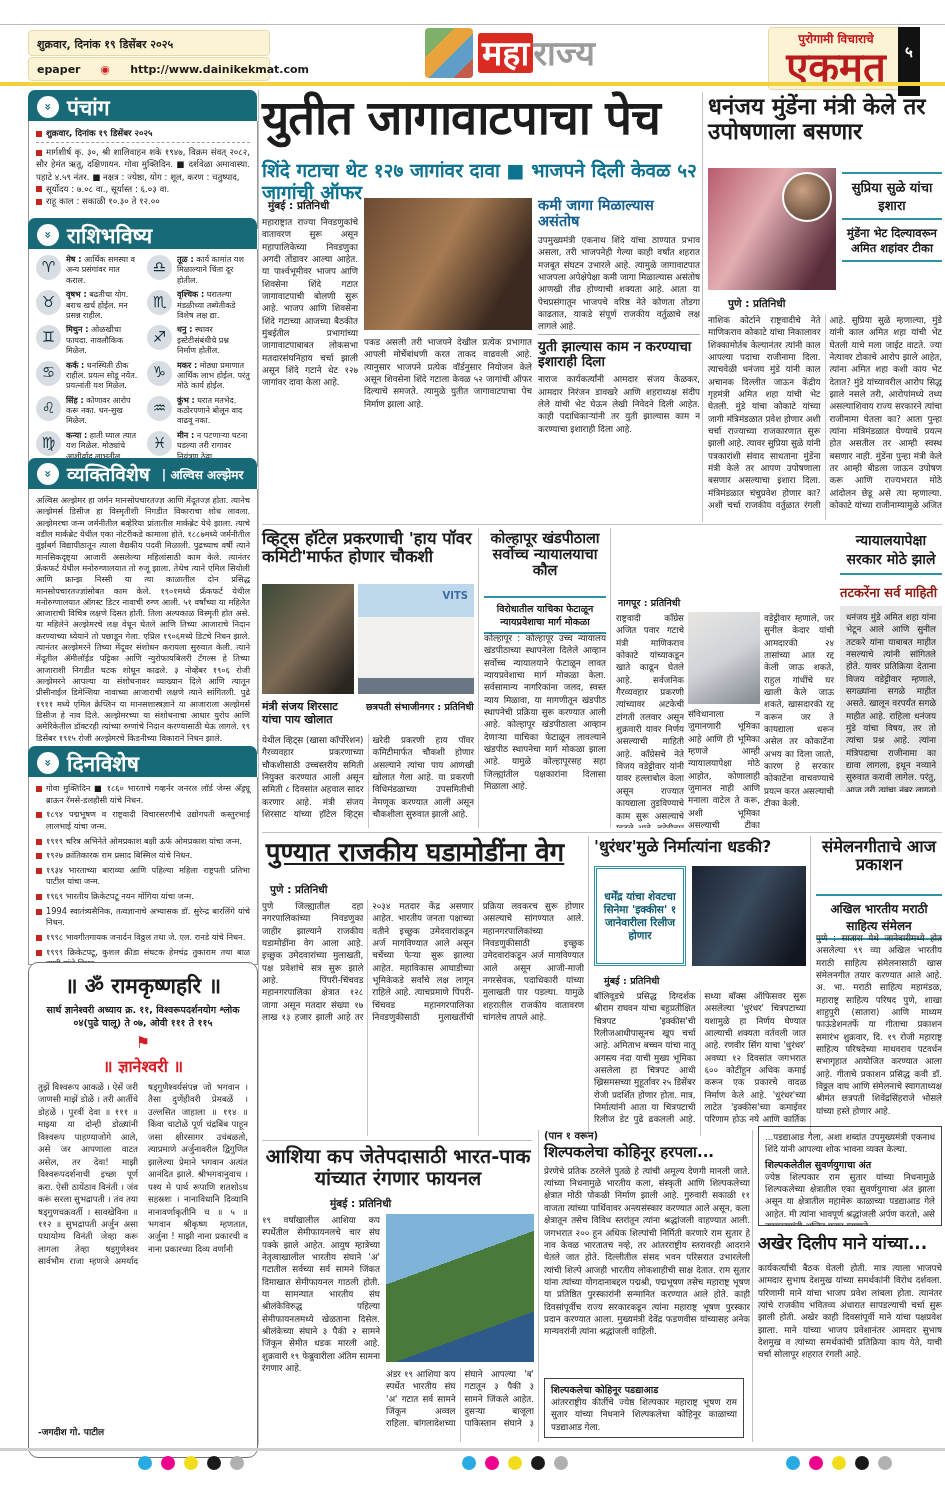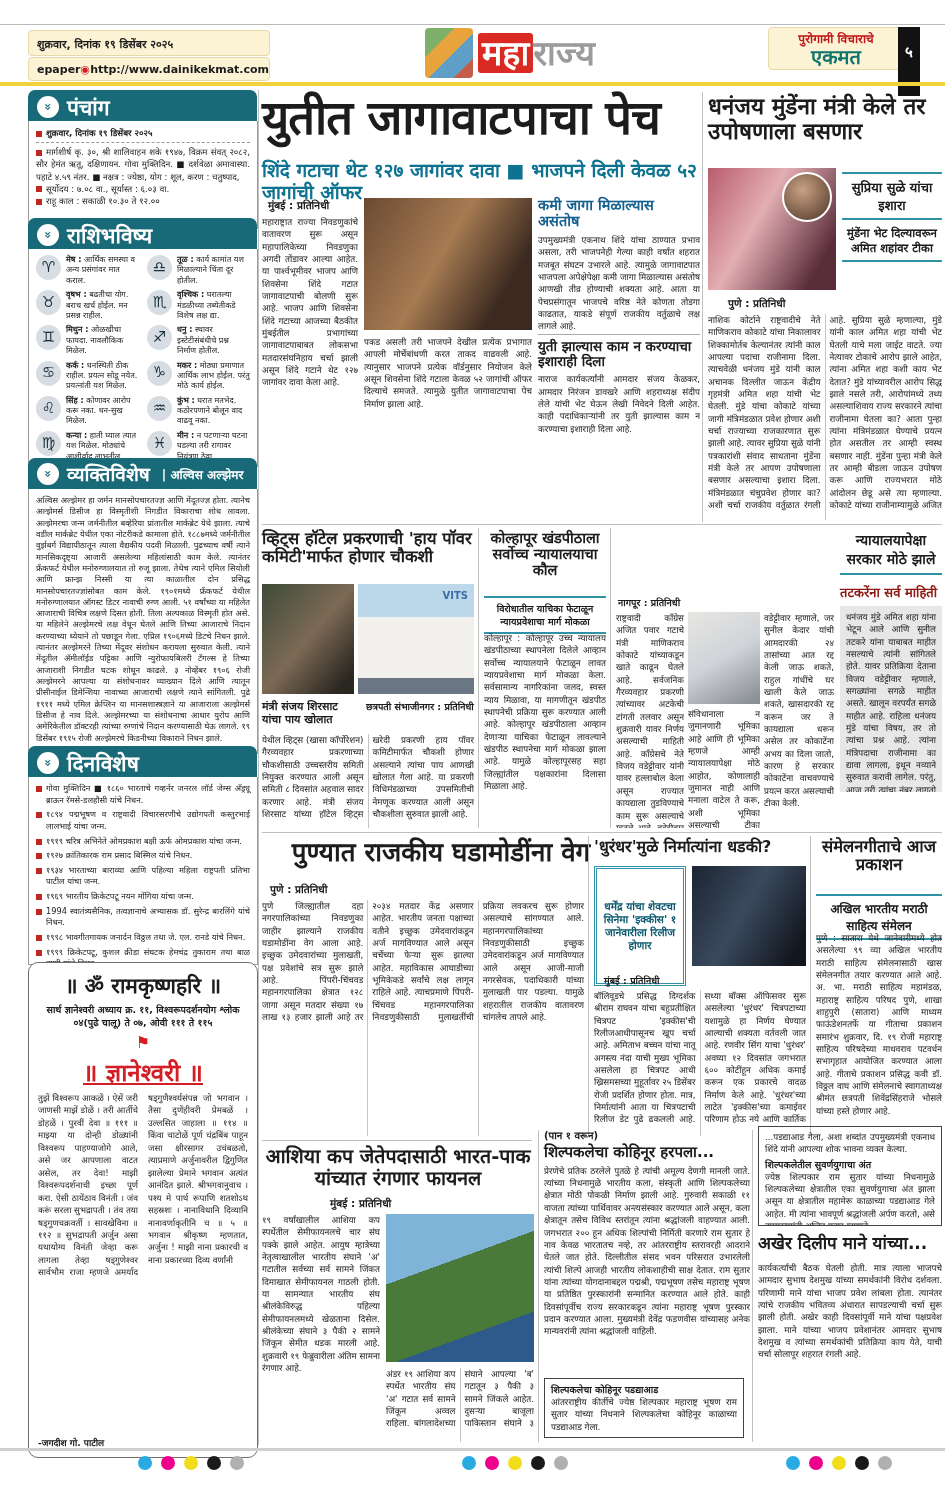--- a/index.html
+++ b/index.html
@@ -7,41 +7,41 @@
   .abs{position:absolute;}
   .jt{text-align:justify;}
   .clip{overflow:hidden;}
   
   .hairline{background:#b9b9b9;}
   .pill{background:#fcf3d4;border:1px solid #e6d8a8;border-radius:4px;display:flex;align-items:center;padding:0 8px;font-weight:bold;}
   .masthead-red{background:#d92b22;color:#fff;font-weight:800;padding:0 4px;border-radius:3px;}
   .masthead-gray{color:#9b9b9b;font-weight:800;}
   .brandbox{background:#fcf3d4;border:1px solid #e6d8a8;border-radius:4px;text-align:center;padding:2px 6px;}
   .brand-tag{color:#c0181d;font-size:12px;font-weight:bold;}
-  .brand-name{color:#0f766e;font-size:20px;font-weight:800;line-height:1;}
+  .brand-name{color:#b91c1c;font-size:40px;font-weight:800;line-height:1;}
   .pagebox{background:#121212;color:#fff;display:flex;justify-content:center;padding-top:14px;font-size:15px;font-weight:bold;}
   .yellowbar{background:#f2d23c;}
   
   .sec-h{background:#196a78;color:#fff;border-radius:7px 7px 0 0;display:flex;align-items:center;gap:8px;padding:3px 9px;font-weight:800;}
   .sec-h .t{font-size:21px;}
   .chev{width:22px;height:22px;min-width:22px;border-radius:50%;background:#ffffff;color:#196a78;display:flex;align-items:center;justify-content:center;font-size:12px;font-weight:bold;}
   .chev span{transform:rotate(90deg);display:block;line-height:1;}
   .side-body{border:1px solid #9a9a9a;border-top:none;background:#fff;padding:6px 7px;font-size:8.6px;line-height:1.42;}
   .rsq{display:inline-block;width:6px;height:6px;background:#c2271f;margin-right:4px;vertical-align:middle;}
   .z-grid{display:grid;grid-template-columns:1fr 1fr;gap:4px 8px;}
   .z-item{display:flex;gap:5px;align-items:flex-start;}
   .z-ic{width:25px;height:25px;min-width:25px;border-radius:50%;background:#d7dde2;color:#15303a;display:flex;align-items:center;justify-content:center;font-size:15px;}
   .z-tx{font-size:8px;line-height:1.3;}
   .din-item{display:flex;margin-bottom:3px;}
   .din-item .rsq{margin-top:3px;min-width:6px;}
   .rambox{border:1.5px solid #6f6f6f;border-radius:10px;padding:8px 9px;background:#fff;}
   .ram-title{text-align:center;font-size:21px;font-weight:800;}
   .ram-sub{text-align:center;font-size:9.5px;font-weight:bold;margin:4px 0 6px;}
   .ram-cols{column-count:2;column-gap:10px;font-size:8.6px;line-height:1.45;text-align:justify;}
-  .dnyan{color:#d41e26;font-weight:800;font-size:24px;text-align:center;margin:4px 0;text-decoration:underline;}
+  .dnyan{color:#d41e26;font-weight:800;font-size:16px;text-align:center;margin:4px 0;}
   .pin{color:#d41e26;font-size:16px;text-align:center;line-height:1;}
   
   .h-main{font-size:47px;font-weight:800;letter-spacing:-1px;line-height:1.0;white-space:nowrap;}
   .deck{color:#0d7390;font-weight:800;font-size:19px;line-height:1.15;}
   .byline{font-weight:bold;font-size:10.5px;}
   .bt{font-size:8.7px;line-height:1.42;}
   .cols2{column-count:2;column-gap:9px;column-rule:1px solid #c4c4c4;}
   .cols3{column-count:3;column-gap:9px;column-rule:1px solid #c4c4c4;}
   .ah{font-weight:800;line-height:1.12;}
   .photo{background:#c8b49a;}
@@ -58,21 +58,21 @@
 </head>
 <body>
 
 <div id="page">
 
   <div class="abs hairline" style="left:0;top:24;width:945px;height:1px;top:24px;"></div>
 
   <div class="abs pill" style="left:28px;top:30px;width:224px;height:24px;font-size:11px;">
     <span>शुक्रवार, दिनांक १९ डिसेंबर २०२५</span>
   </div>
-  <div class="abs pill" style="left:28px;top:57px;width:224px;height:22px;font-size:11px;gap:0;">
+  <div class="abs pill" style="left:28px;top:57px;width:224px;height:22px;font-size:11px;gap:20px;">
     <span>epaper</span>
     <span style="color:#d41e26;font-size:11px;">◉</span>
     <span>http://www.dainikekmat.com</span>
   </div>
 
   <div class="abs" style="left:425px;top:28px;width:48px;height:50px;border-radius:4px;background:
     linear-gradient(135deg,#7fb069 0 30%,#e8a33d 30% 55%,#5f9ec7 55% 80%,#c45c4a 80% 100%);"></div>
   <div class="abs" style="left:478px;top:36px;font-size:34px;line-height:1;">
     <span class="masthead-red">महा</span><span class="masthead-gray">राज्य</span>
   </div>
@@ -290,28 +290,28 @@
   <div class="abs bt jt clip" style="left:764px;top:612px;width:70px;height:216px;">वडेट्टीवार म्हणाले, जर सुनील केदार यांची आमदारकी २४ तासांच्या आत रद्द केली जाऊ शकते, राहुल गांधींचे घर खाली केले जाऊ शकते, खासदारकी रद्द करून जर ते कायद्याला धरून असेल तर कोकाटेंना अभय का दिला जातो, कारण हे सरकार कोकाटेंना वाचवण्याचे प्रयत्न करत असल्याची टीका केली.</div>
 
   <div class="abs" style="left:840px;top:530px;width:102px;">
     <div class="rule-b" style="font-size:14px;font-weight:800;text-align:center;padding-bottom:5px;">न्यायालयापेक्षा सरकार मोठे झाले</div>
     <div style="color:#8d1a12;font-weight:800;font-size:13px;margin-top:8px;">तटकरेंना सर्व माहिती</div>
     <div class="graybox bt jt clip" style="margin-top:5px;height:176px;">धनंजय मुंडे अमित शहा यांना भेटून आले आणि सुनील तटकरे यांना याबाबत माहीत नसल्याचे त्यांनी सांगितले होते. यावर प्रतिक्रिया देताना विजय वडेट्टीवार म्हणाले, सगळ्यांना सगळे माहीत असते. खालून वरपर्यंत सगळे माहीत आहे. राहिला धनंजय मुंडे यांचा विषय, तर तो त्यांचा प्रश्न आहे. त्यांना मंत्रिपदाचा राजीनामा का द्यावा लागला, इथून नव्याने सुरुवात करावी लागेल. परंतु, आज तरी त्यांचा नंबर लागतो की नाही या संदर्भात कुठलीही स्पष्ट भूमिका नाही.</div>
   </div>
 
   <div class="abs hline" style="left:262px;top:832px;width:680px;"></div>
 
-  <div class="abs ah" style="left:280px;top:838px;width:322px;font-size:26px;text-align:center;">पुण्यात राजकीय घडामोडींना वेग</div>
+  <div class="abs ah" style="left:254px;top:838px;width:322px;font-size:26px;text-align:center;text-decoration:underline;">पुण्यात राजकीय घडामोडींना वेग</div>
   <div class="abs byline" style="left:270px;top:882px;">पुणे : प्रतिनिधी</div>
   <div class="abs bt jt cols3 clip" style="left:262px;top:900px;width:322px;height:236px;">पुणे जिल्ह्यातील दहा नगरपालिकांच्या निवडणुका जाहीर झाल्याने राजकीय घडामोडींना वेग आला आहे. इच्छुक उमेदवारांच्या मुलाखती, पक्ष प्रवेशांचे सत्र सुरू झाले आहे. पिंपरी-चिंचवड महानगरपालिका क्षेत्रात १२८ जागा असून मतदार संख्या १७ लाख १३ हजार झाली आहे तर २०३४ मतदार केंद्र असणार आहेत. भारतीय जनता पक्षाच्या वतीने इच्छुक उमेदवारांकडून अर्ज मागविण्यात आले असून चर्चेच्या फेऱ्या सुरू झाल्या आहेत. महाविकास आघाडीच्या भूमिकेकडे सर्वांचे लक्ष लागून राहिले आहे. त्याचप्रमाणे पिंपरी-चिंचवड महानगरपालिका निवडणुकीसाठी मुलाखतींची प्रक्रिया लवकरच सुरू होणार असल्याचे सांगण्यात आले. महानगरपालिकांच्या निवडणुकीसाठी इच्छुक उमेदवारांकडून अर्ज मागविण्यात आले असून आजी-माजी नगरसेवक, पदाधिकारी यांच्या मुलाखती पार पडल्या. यामुळे शहरातील राजकीय वातावरण चांगलेच तापले आहे.</div>
 
   <div class="abs vline" style="left:588px;top:836px;height:300px;"></div>
 
   <div class="abs ah" style="left:594px;top:838px;width:212px;font-size:16px;">'धुरंधर'मुळे निर्मात्यांना धडकी?</div>
-  <div class="abs" style="left:594px;top:866px;width:92px;height:120px;border:3px double #2f93a8;display:flex;align-items:center;justify-content:center;text-align:center;padding:3px;box-sizing:border-box;">
+  <div class="abs" style="left:594px;top:866px;width:92px;height:100px;border:3px double #2f93a8;display:flex;align-items:center;justify-content:center;text-align:center;padding:3px;box-sizing:border-box;">
     <span style="font-size:10.5px;font-weight:800;color:#0d5a70;line-height:1.25;">धर्मेंद्र यांचा शेवटचा सिनेमा 'इक्कीस' १ जानेवारीला रिलीज होणार</span>
   </div>
   <div class="abs byline" style="left:604px;top:974px;font-size:9.5px;">मुंबई : प्रतिनिधी</div>
   <div class="abs photo" style="left:692px;top:866px;width:114px;height:100px;background:linear-gradient(120deg,#1c2431,#3a4a5e 45%,#12161e 90%);"></div>
   <div class="abs bt jt cols2 clip" style="left:594px;top:990px;width:212px;height:146px;">बॉलिवूडचे प्रसिद्ध दिग्दर्शक श्रीराम राघवन यांचा बहुप्रतीक्षित चित्रपट 'इक्कीस'ची रिलीजआधीपासूनच खूप चर्चा आहे. अमिताभ बच्चन यांचा नातू अगस्त्य नंदा याची मुख्य भूमिका असलेला हा चित्रपट आधी ख्रिसमसच्या मुहूर्तावर २५ डिसेंबर रोजी प्रदर्शित होणार होता. मात्र, निर्मात्यांनी आता या चित्रपटाची रिलीज डेट पुढे ढकलली आहे. सध्या बॉक्स ऑफिसवर सुरू असलेल्या 'धुरंधर' चित्रपटाच्या यशामुळे हा निर्णय घेण्यात आल्याची शक्यता वर्तवली जात आहे. रणवीर सिंग याचा 'धुरंधर' अवघ्या १२ दिवसांत जगभरात ६०० कोटींहून अधिक कमाई करून एक प्रकारचे वादळ निर्माण केले आहे. 'धुरंधर'च्या लाटेत 'इक्कीस'च्या कमाईवर परिणाम होऊ नये आणि कार्तिक आर्यनच्या आगामी चित्रपटाशी होणारी टक्कर टाळता यावी, यासाठी निर्मात्यांनी 'इक्कीस' सिनेमा एक आठवडा पुढे ढकलण्याचा निर्णय घेतला.</div>
 
   <div class="abs vline" style="left:810px;top:836px;height:300px;"></div>
 
   <div class="abs ah" style="left:816px;top:838px;width:126px;font-size:16.5px;text-align:center;">संमेलनगीताचे आज प्रकाशन</div>
   <div class="abs rule-t rule-b" style="left:816px;top:894px;width:126px;font-size:12px;font-weight:800;text-align:center;padding:4px 0;">अखिल भारतीय मराठी साहित्य संमेलन</div>

